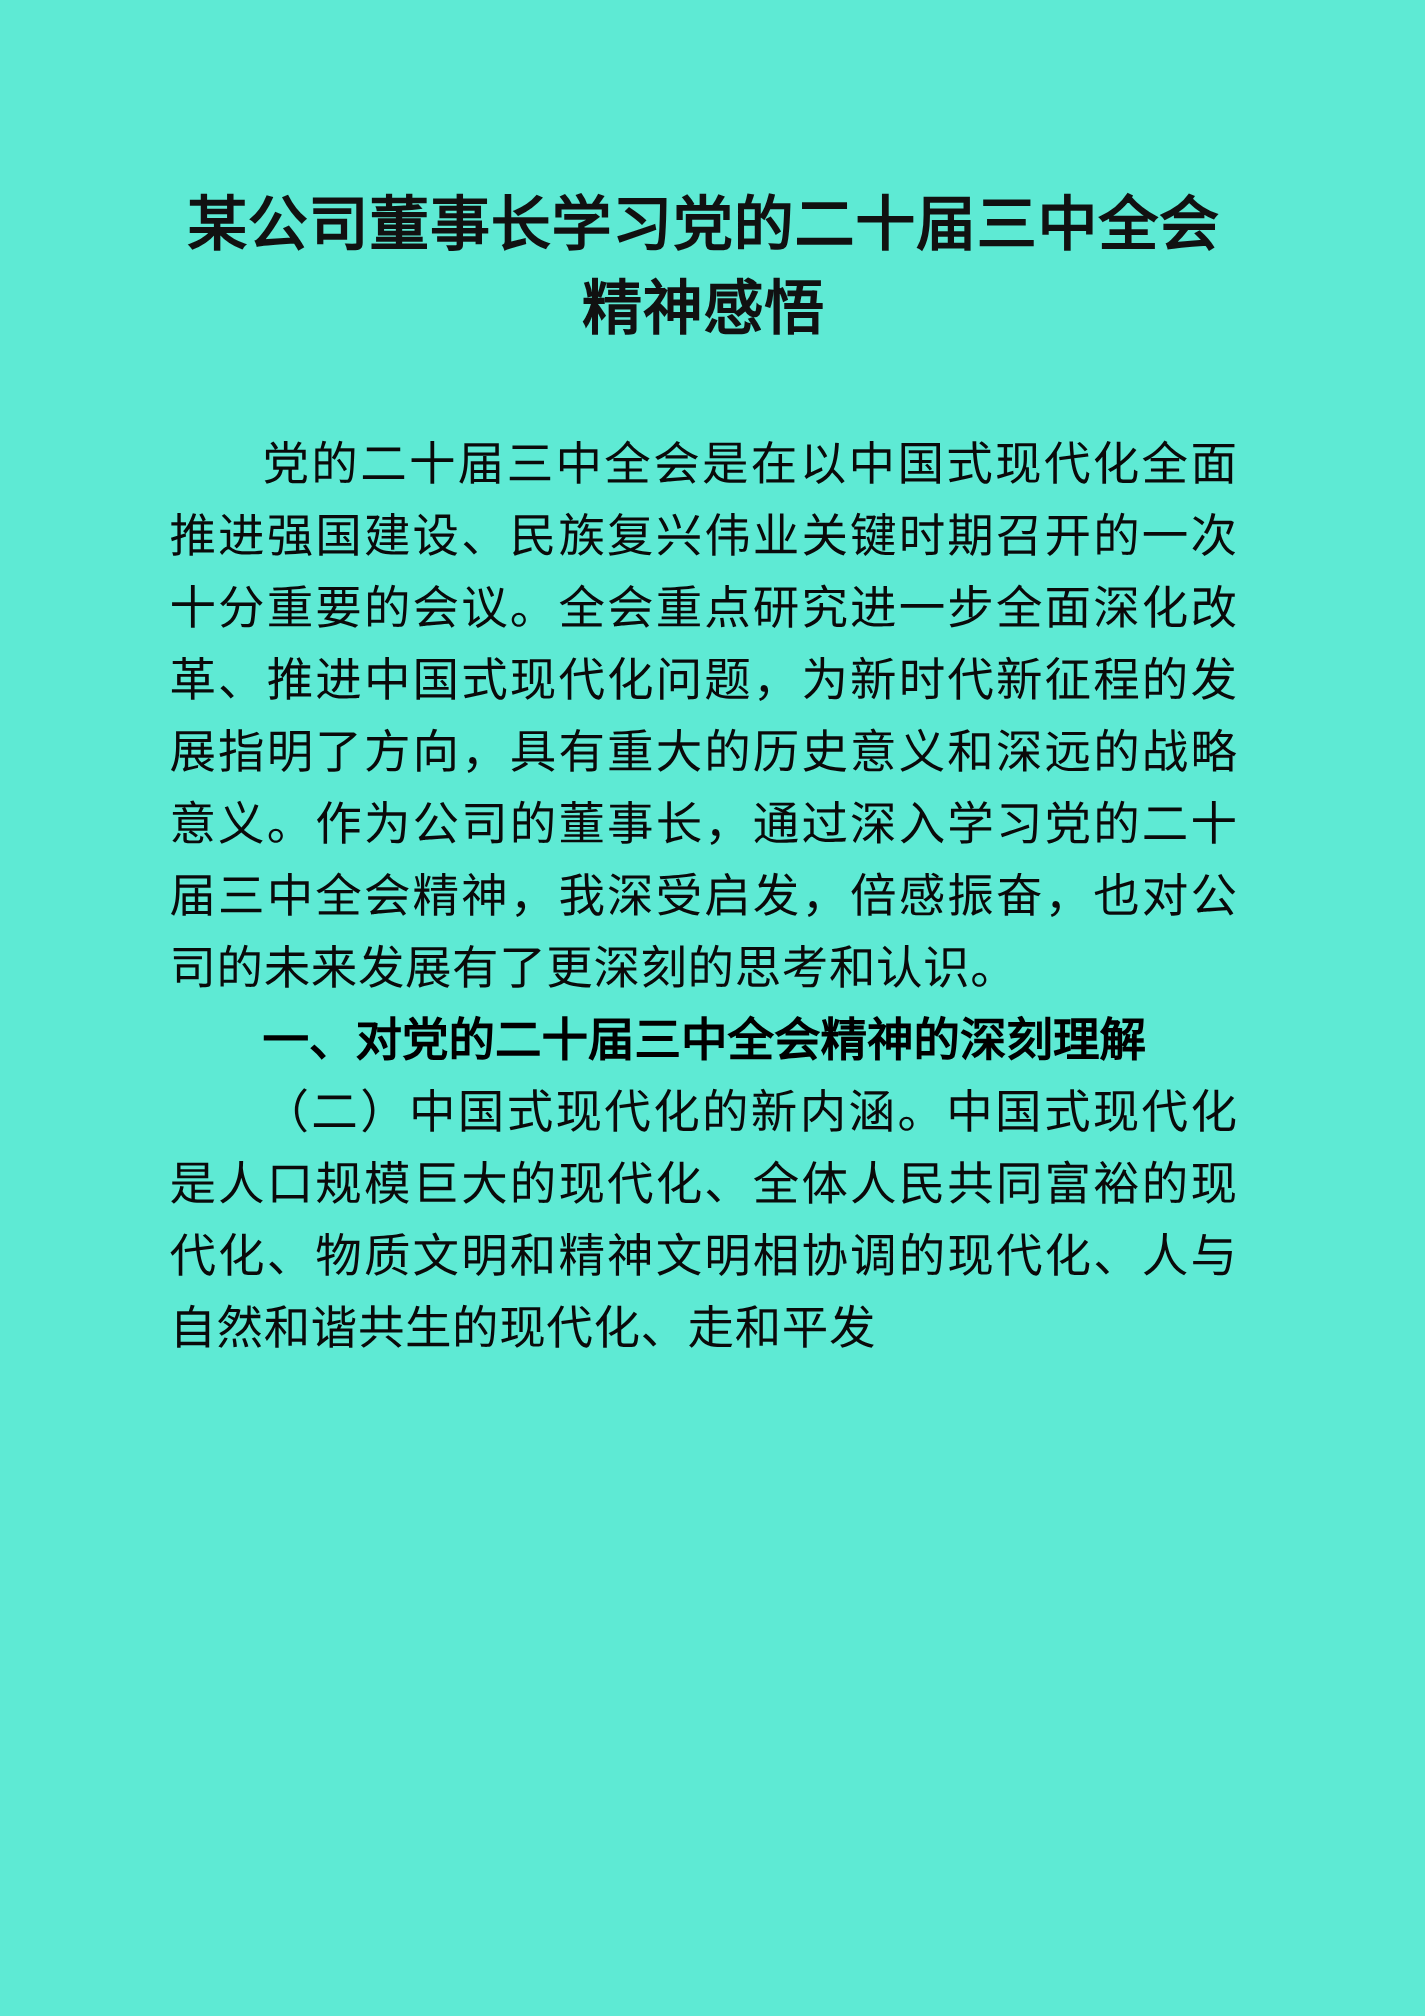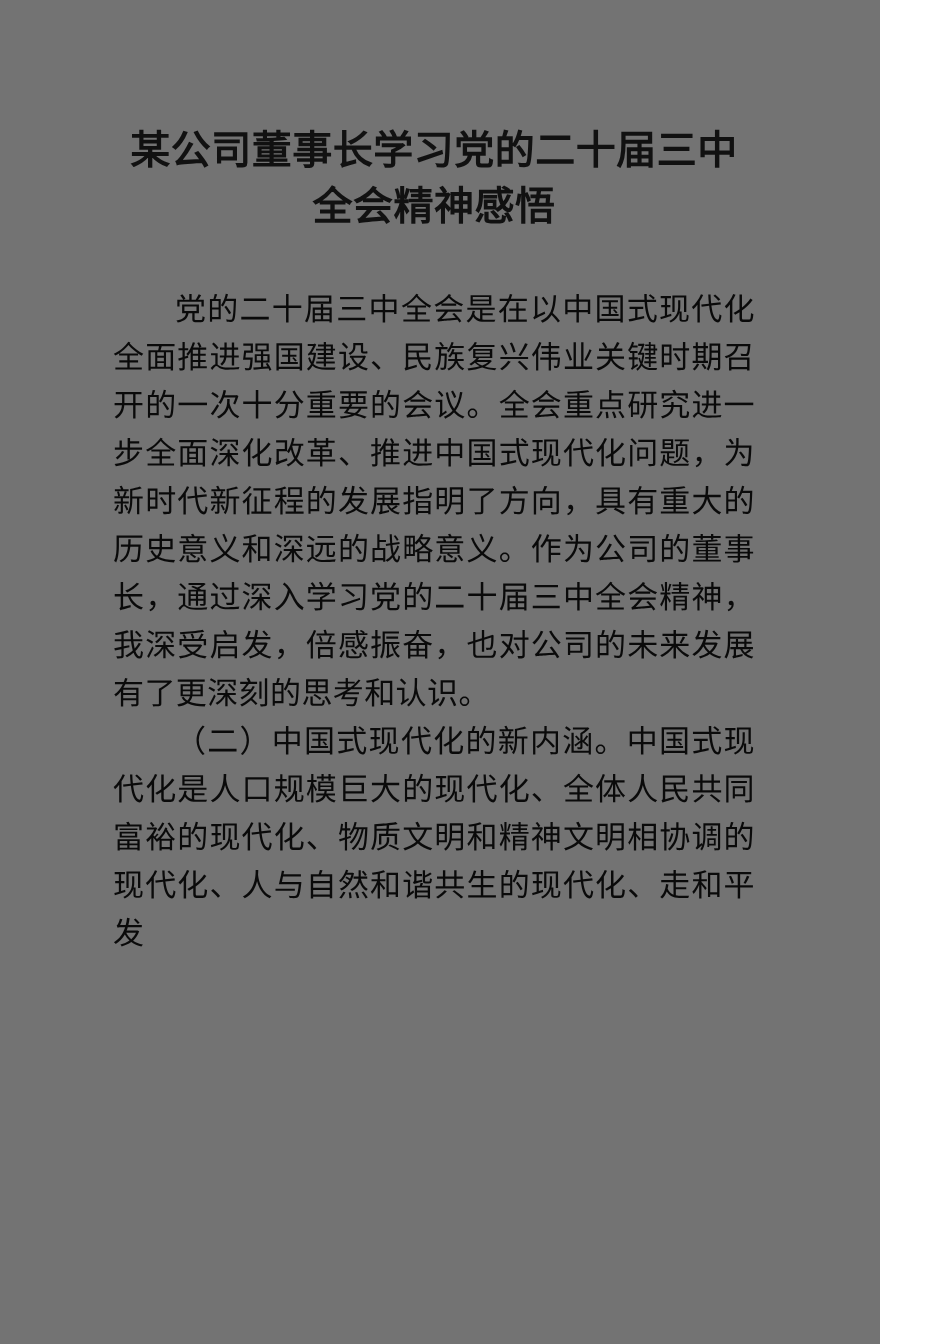--- a/index.html
+++ b/index.html
@@ -13,24 +13,24 @@
     height: 1344px;
     position: relative;
     overflow: hidden;
     font-family: "Liberation Serif", "DejaVu Serif", serif;
     color: #000000;
     -webkit-font-smoothing: antialiased;
   }
 
   .page {
     box-sizing: border-box;
-    width: 880px;
+    width: 950px;
     height: 1344px;
     padding: 122px 125px 0 113px;
-    background: #737373;
+    background: #5eead4;
   }
 
   
   .doc-title {
     font-family: "DejaVu Serif", "Liberation Serif", serif;
     font-weight: 700;
     font-size: 40px;
     line-height: 56px;
     text-align: center;
     letter-spacing: 0.5px;
@@ -73,18 +73,19 @@
 <body>
 
 <div class="page">
 
   <h1 class="doc-title">某公司董事长学习党的二十届三中全会精神感悟</h1>
 
   <div class="body-flow">
 
     <p class="body-para">党的二十届三中全会是在以中国式现代化全面推进强国建设、民族复兴伟业关键时期召开的一次十分重要的会议。全会重点研究进一步全面深化改革、推进中国式现代化问题，为新时代新征程的发展指明了方向，具有重大的历史意义和深远的战略意义。作为公司的董事长，通过深入学习党的二十届三中全会精神，我深受启发，倍感振奋，也对公司的未来发展有了更深刻的思考和认识。</p>
 
+    <h2 class="section-heading">一、对党的二十届三中全会精神的深刻理解</h2>
 
 
     <p class="body-para">（二）中国式现代化的新内涵。中国式现代化是人口规模巨大的现代化、全体人民共同富裕的现代化、物质文明和精神文明相协调的现代化、人与自然和谐共生的现代化、走和平发</p>
 
   </div>
 </div>
 
 </body></html>

